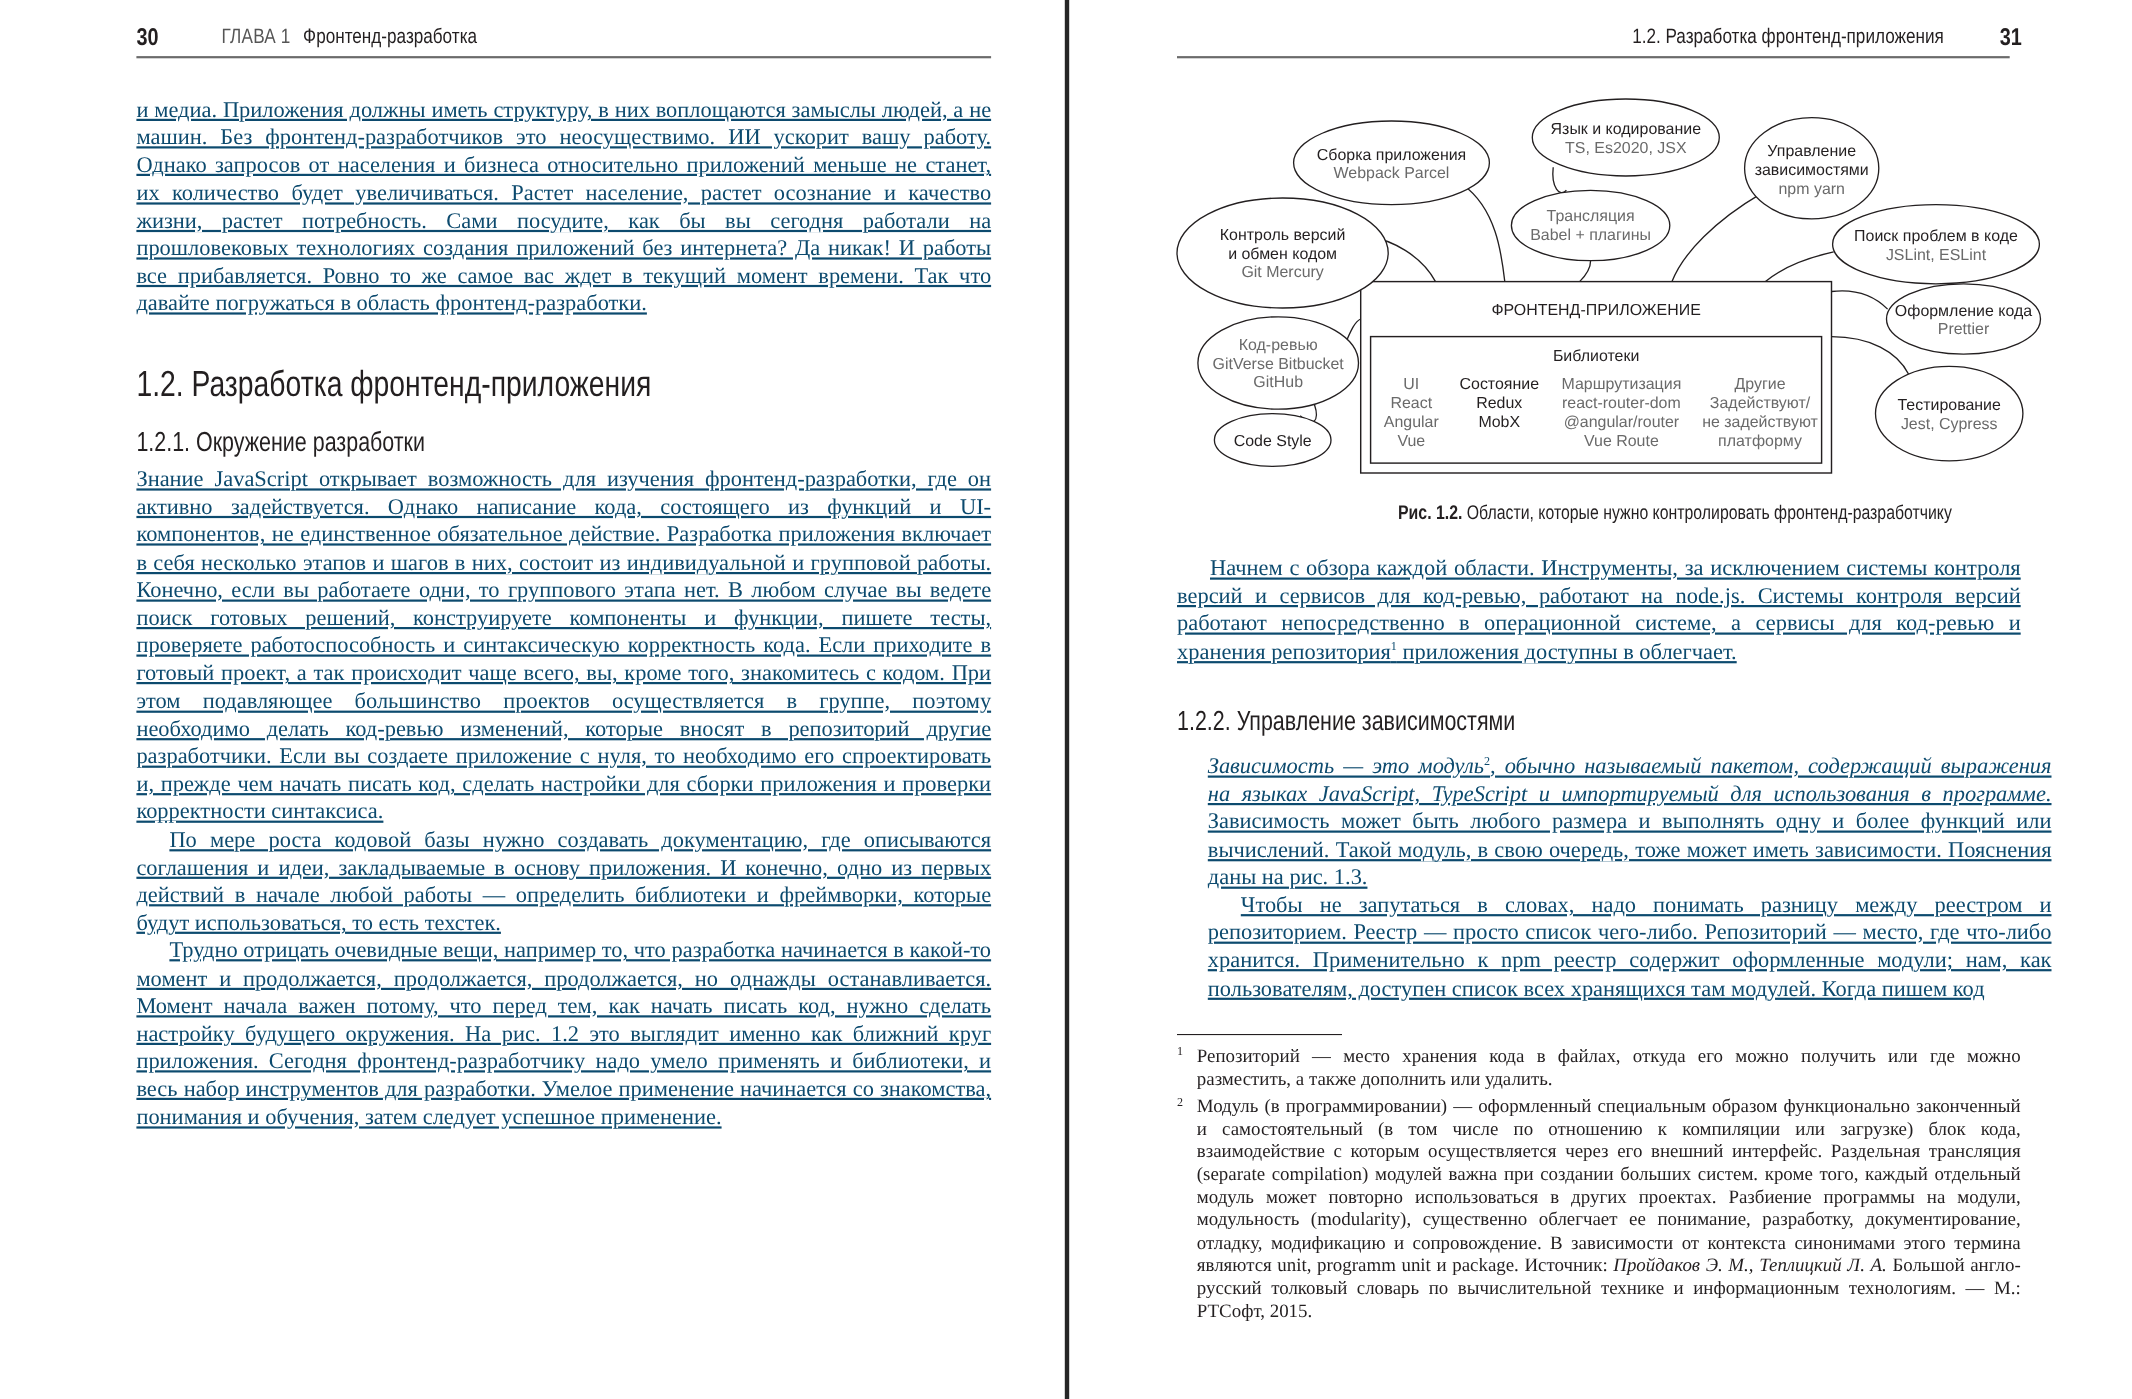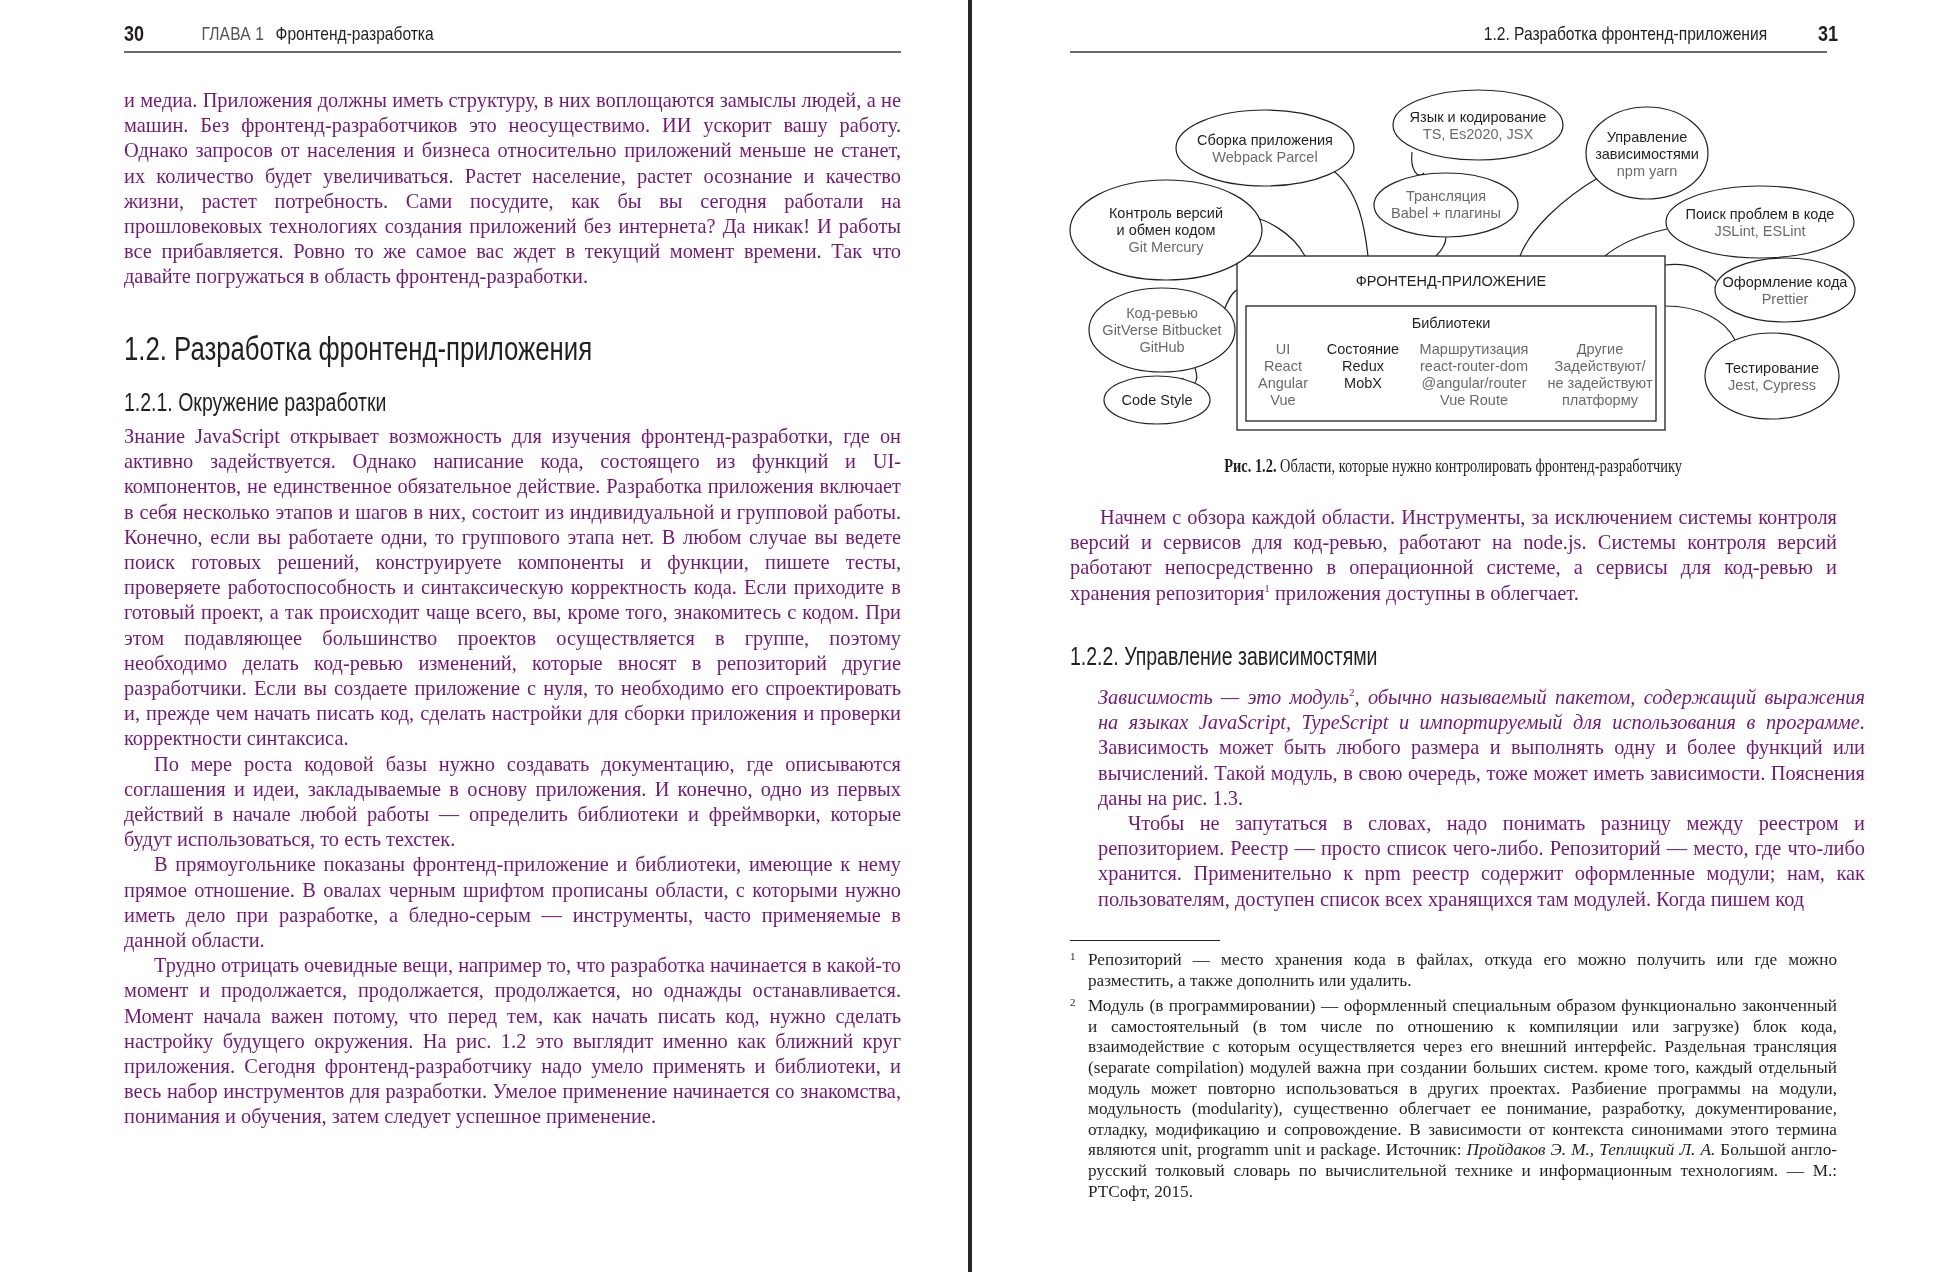--- a/index.html
+++ b/index.html
@@ -8,26 +8,26 @@
   .left-page { left:0; width:968px;margin-left:24px; }
   .spine { position:absolute; left:968px; top:0; width:4px; height:1272px; background:#262626; }
   .running-head { position:absolute; top:20px; height:28px; font-family:"Liberation Sans", sans-serif; font-size:18px; display:flex; align-items:center; transform:scaleX(0.82); }
   .rh-left { left:100px; transform-origin:left center; }
   .rh-right { right:100px; transform-origin:right center; }
   .folio { font-weight:bold; font-size:22px; color:#231f20; }
   .rh-chapter { color:#555; margin-left:70px; font-size:19px; letter-spacing:0.2px; }
   .rh-title { margin-left:14px; font-size:19px; }
   .rh-right .rh-title { margin-left:0; margin-right:62px; }
   .head-rule { position:absolute; top:51px; height:2px; background:#6b6b6b; }
-  .text-block { position:absolute; font-family:"Liberation Serif", serif; font-size:20.4px; line-height:25.2px; text-align:justify; color:#701a75; }
+  .text-block { position:absolute; font-family:"Liberation Serif", serif; font-size:20.4px; line-height:25.2px; text-align:justify; color:#0c4a6e;text-decoration:underline; }
   .text-block p { margin:0; }
   .indent { text-indent:30px; }
   .h2 { position:absolute; font-family:"Liberation Sans", sans-serif; font-size:33px; transform:scaleX(0.78); transform-origin:left center; white-space:nowrap; color:#231f20; }
   .h3 { position:absolute; font-family:"Liberation Sans", sans-serif; font-size:25px; transform:scaleX(0.78); transform-origin:left center; white-space:nowrap; color:#231f20; }
-  .caption { position:absolute; left:1070px; width:767px; top:456px; text-align:center; font-family:Liberation Serif, serif; font-size:18px; white-space:nowrap; }
+  .caption { position:absolute; left:1070px; width:767px; top:456px; text-align:right; font-family:Liberation Sans, sans-serif; font-size:18px; white-space:nowrap; }
   .caption-inner { display:inline-block; transform:scaleX(0.8); }
   .caption b { font-weight:bold; }
   .italic { font-style:italic; }
   sup { font-size:11px; line-height:0; }
   .footnote-rule { position:absolute; left:1070px; top:940px; width:150px; height:1px; background:#231f20; }
   .footnotes { position:absolute; left:1070px; width:767px; top:950px; font-family:"Liberation Serif", serif; font-size:17.2px; line-height:20.6px; text-align:justify; }
   .fn { position:relative; padding-left:18px; margin-bottom:5px; }
   .fn-mark { position:absolute; left:0; top:-4px; font-size:11px; }
   svg text { font-family:"Liberation Sans", sans-serif; font-size:14.5px; }
   .dg-black { fill:#231f20; }
@@ -47,21 +47,20 @@
   <div class="text-block" style="left:100px;top:88px;width:777px;">
     <p>и медиа. Приложения должны иметь структуру, в них воплощаются замыслы людей, а не машин. Без фронтенд-разработчиков это неосуществимо. ИИ ускорит вашу работу. Однако запросов от населения и бизнеса относительно приложений меньше не станет, их количество будет увеличиваться. Растет население, растет осознание и качество жизни, растет потребность. Сами посудите, как бы вы сегодня работали на прошловековых технологиях создания приложений без интернета? Да никак! И работы все прибавляется. Ровно то же самое вас ждет в текущий момент времени. Так что давайте погружаться в область фронтенд-разработки.</p>
   </div>
 
   <div class="h2" style="left:100px;top:330px;">1.2. Разработка фронтенд-приложения</div>
   <div class="h3" style="left:100px;top:388px;">1.2.1. Окружение разработки</div>
 
   <div class="text-block" style="left:100px;top:424px;width:777px;">
     <p>Знание JavaScript открывает возможность для изучения фронтенд-разработки, где он активно задействуется. Однако написание кода, состоящего из функций и UI-компонентов, не единственное обязательное действие. Разработка приложения включает в себя несколько этапов и шагов в них, состоит из индивидуальной и групповой работы. Конечно, если вы работаете одни, то группового этапа нет. В любом случае вы ведете поиск готовых решений, конструируете компоненты и функции, пишете тесты, проверяете работоспособность и синтаксическую корректность кода. Если приходите в готовый проект, а так происходит чаще всего, вы, кроме того, знакомитесь с кодом. При этом подавляющее большинство проектов осуществляется в группе, поэтому необходимо делать код-ревью изменений, которые вносят в репозиторий другие разработчики. Если вы создаете приложение с нуля, то необходимо его спроектировать и, прежде чем начать писать код, сделать настройки для сборки приложения и проверки корректности синтаксиса.</p>
     <p class="indent">По мере роста кодовой базы нужно создавать документацию, где описываются соглашения и идеи, закладываемые в основу приложения. И конечно, одно из первых действий в начале любой работы — определить библиотеки и фреймворки, которые будут использоваться, то есть техстек.</p>
-    <p class="indent">В прямоугольнике показаны фронтенд-приложение и библиотеки, имеющие к нему прямое отношение. В овалах черным шрифтом прописаны области, с которыми нужно иметь дело при разработке, а бледно-серым — инструменты, часто применяемые в данной области.</p>
     <p class="indent">Трудно отрицать очевидные вещи, например то, что разработка начинается в какой-то момент и продолжается, продолжается, продолжается, но однажды останавливается. Момент начала важен потому, что перед тем, как начать писать код, нужно сделать настройку будущего окружения. На рис. 1.2 это выглядит именно как ближний круг приложения. Сегодня фронтенд-разработчику надо умело применять и библиотеки, и весь набор инструментов для разработки. Умелое применение начинается со знакомства, понимания и обучения, затем следует успешное применение.</p>
   </div>
 </div>
 
 <div class="spine"></div>
 
 <div class="running-head rh-right">
   <span class="rh-title">1.2. Разработка фронтенд-приложения</span>
   <span class="folio">31</span>
 </div>

